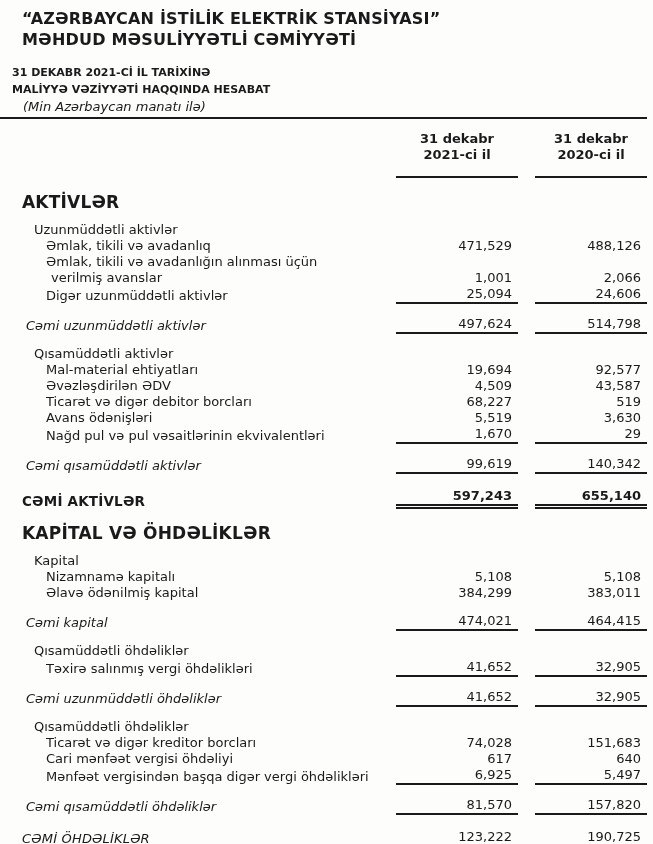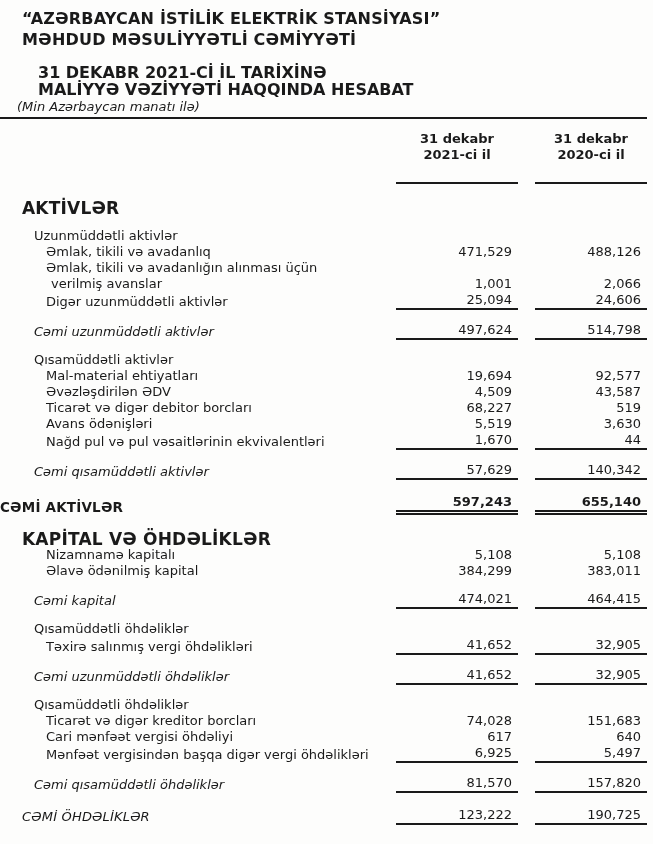--- a/index.html
+++ b/index.html
@@ -21,48 +21,48 @@
   
   .company {
     font-weight: bold;
     font-size: 16px;
     line-height: 21px;
     padding-left: 22px;
     letter-spacing: 0.2px;
   }
   .report {
     font-weight: bold;
-    font-size: 16px;
+    font-size: 11px;
     line-height: 17px;
-    padding-left: 38px;
+    padding-left: 12px;
   }
   .report-block { margin-top: 14px; }
   .units {
     font-style: italic;
     font-size: 13px;
     line-height: 17px;
-    padding-left: 17px;
+    padding-left: 23px;
   }
   .rule {
     margin-top: 2px;
     border-bottom: 2px solid #1a1a1a;
   }
   
   .colheads {
     display: flex;
     align-items: flex-end;
     margin-top: 12px;
   }
   .colheads .spacer { flex: 1; }
   .colhead {
     font-weight: bold;
     text-align: center;
     line-height: 16px;
     border-bottom: 2px solid #1a1a1a;
-    padding-bottom: 19px;
+    padding-bottom: 13px;
     box-sizing: border-box;
   }
   
   .val {
     width: 122px;
     text-align: right;
     padding-right: 6px;
     box-sizing: border-box;
     line-height: 16px;
     white-space: nowrap;
@@ -83,27 +83,28 @@
     font-weight: bold;
     font-size: 17px;
     padding-left: 22px;
     letter-spacing: 0.2px;
   }
   .row-section { margin-top: 16px; }
   .row-subsection .label { padding-left: 34px; }
   .row-subsection { margin-top: 12px; }
   .row-item .label { padding-left: 46px; }
   .row-item .l2 { padding-left: 5px; }
-  .row-total .label { font-style: italic; padding-left: 34px; }
+  .row-total .label { font-style: italic; padding-left: 26px; }
   .row-total { margin-top: 12px; }
   .row-totalCaps .label { font-style: italic; padding-left: 22px; letter-spacing: 0.2px; }
   .row-totalCaps { margin-top: 14px; }
   .row-grand .label {
     font-weight: bold;
     font-size: 13.5px;
+    padding-left: 22px;
     letter-spacing: 0.2px;
   }
   .row-grand { margin-top: 14px; }
 </style>
 </head>
 <body>
 
 <div class="page">
   <header>
     <div class="company">“AZƏRBAYCAN İSTİLİK ELEKTRİK STANSİYASI”</div>
@@ -203,39 +204,46 @@
           <div>Avans ödənişləri</div>
         </div>
         <div class="val col1">5,519</div>
         <div class="val col2">3,630</div>
       </div>
       <div class="row row-item">
         <div class="label">
           <div>Nağd pul və pul vəsaitlərinin ekvivalentləri</div>
         </div>
         <div class="val col1 u">1,670</div>
-        <div class="val col2 u">44</div>
+        <div class="val col2 u">29</div>
       </div>
       <div class="row row-total">
         <div class="label">
           <div>Cəmi qısamüddətli aktivlər</div>
         </div>
-        <div class="val col1 u">57,629</div>
+        <div class="val col1 u">99,619</div>
         <div class="val col2 u">140,342</div>
       </div>
       <div class="row row-grand">
         <div class="label">
           <div>CƏMİ AKTİVLƏR</div>
         </div>
         <div class="val col1 dbl">597,243</div>
         <div class="val col2 dbl">655,140</div>
       </div>
       <div class="row row-section">
         <div class="label">
           <div>KAPİTAL VƏ ÖHDƏLİKLƏR</div>
+        </div>
+        <div class="val col1"></div>
+        <div class="val col2"></div>
+      </div>
+      <div class="row row-subsection">
+        <div class="label">
+          <div>Kapital</div>
         </div>
         <div class="val col1"></div>
         <div class="val col2"></div>
       </div>
       <div class="row row-item">
         <div class="label">
           <div>Nizamnamə kapitalı</div>
         </div>
         <div class="val col1">5,108</div>
         <div class="val col2">5,108</div>

